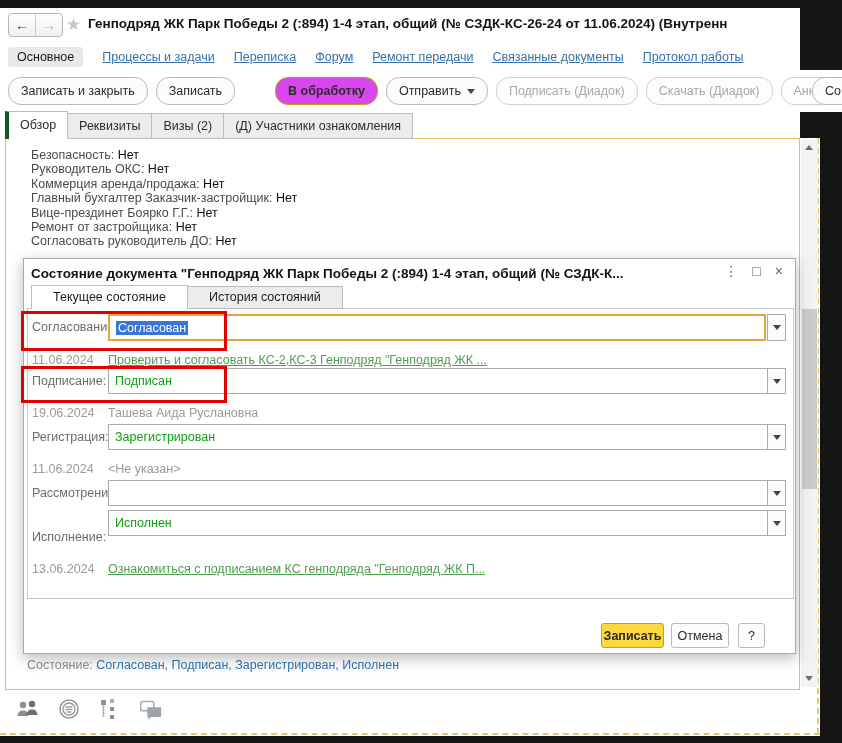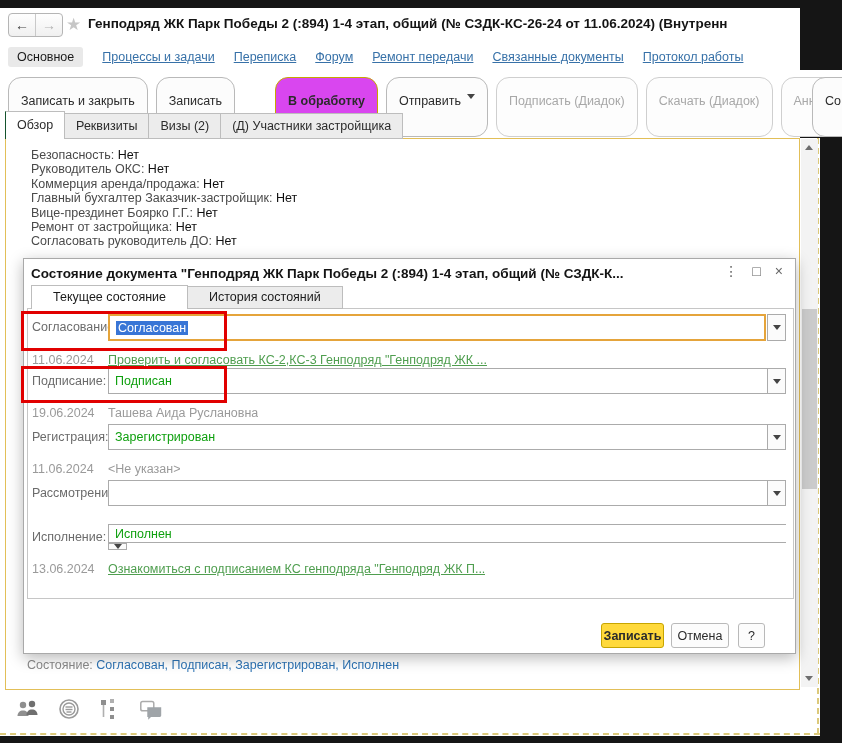--- a/index.html
+++ b/index.html
@@ -25,29 +25,29 @@
   .nav-btn.back{color:#3f3f3f;border-right:1px solid #c9c9c9;}
   .nav-btn.fwd{color:#b3b3b3;}
   .fav-star{left:66px;top:14px;font-size:17px;color:#c6c6c6;}
   .page-title{left:88px;top:16px;width:710px;white-space:nowrap;overflow:hidden;font-weight:bold;font-size:13.5px;color:#141414;}
   
   .menu-row{left:8px;top:46px;display:flex;align-items:center;gap:19px;height:22px;}
   .menu-item{color:#3771a8;text-decoration:underline;cursor:pointer;white-space:nowrap;}
   .menu-item.active{color:#1a1a1a;text-decoration:none;background:#e9e9e9;border-radius:3px;padding:3px 9px;}
   
   .toolbar{left:8px;top:77px;display:flex;gap:8px;height:26px;}
-  .tb-btn{height:26px;display:flex;gap:6px;padding:16px 12px;background:#fcfcfc;border:1px solid #b9b9b9;border-radius:13px;color:#2b2b2b;white-space:nowrap;cursor:pointer;}
+  .tb-btn{height:26px;display:flex;align-items:center;gap:6px;padding:0 12px;background:#fcfcfc;border:1px solid #b9b9b9;border-radius:13px;color:#2b2b2b;white-space:nowrap;cursor:pointer;}
   .tb-btn.primary{background:#d946ef;border-color:#c7a500;font-weight:bold;margin-left:32px;}
   .tb-btn.disabled{color:#a8a8a8;background:#fdfdfd;border-color:#cfcfcf;cursor:default;}
   .tb-btn.clipped{position:absolute;left:804px;top:0;width:80px;}
   .caret{width:0;height:0;border-left:4px solid transparent;border-right:4px solid transparent;border-top:5px solid #444;}
   
   .tab-row{left:5px;top:112px;display:flex;align-items:flex-end;height:27px;z-index:3;}
   .ftab{height:24px;line-height:24px;padding:0 11px;background:#ececec;border:1px solid #bdbdbd;border-left:none;color:#2b2b2b;white-space:nowrap;cursor:pointer;}
-  .ftab:first-child{border-left:1px solid #14532d;}
+  .ftab:first-child{border-left:4px solid #14532d;}
   .ftab.active{background:#fff;height:27px;line-height:26px;border-bottom:none;}
   
   .content{left:5px;top:138px;width:793px;height:550px;background:#fff;border:1px solid #e2bf58;z-index:1;}
   .ov-lines{position:absolute;left:25px;top:9px;line-height:14.4px;font-size:12.5px;}
   .ov-label{color:#4a4a4a;}
   .ov-value{color:#0f0f0f;}
   
   .vscroll{left:801px;top:139px;width:17px;height:548px;background:#f3f3f3;z-index:1;}
   .sc-up{position:absolute;left:4px;top:6px;width:0;height:0;border-left:4px solid transparent;border-right:4px solid transparent;border-bottom:5px solid #6e6e6e;}
   .sc-down{position:absolute;left:4px;bottom:6px;width:0;height:0;border-left:4px solid transparent;border-right:4px solid transparent;border-top:5px solid #6e6e6e;}
@@ -146,21 +146,21 @@
     </div>
   <div class="tb-btn clipped">
       <span>Со</span>
     </div>
 </div>
 
 <div class="abs tab-row">
   <div class="ftab active">Обзор</div>
   <div class="ftab">Реквизиты</div>
   <div class="ftab">Визы (2)</div>
-  <div class="ftab">(Д) Участники застройщика</div>
+  <div class="ftab">(Д) Участники ознакомления</div>
 </div>
 
 <div class="abs content">
   <div class="ov-lines">
     <div><span class="ov-label">Безопасность:</span> <span class="ov-value">Нет</span></div>
     <div><span class="ov-label">Руководитель ОКС:</span> <span class="ov-value">Нет</span></div>
     <div><span class="ov-label">Коммерция аренда/продажа:</span> <span class="ov-value">Нет</span></div>
     <div><span class="ov-label">Главный бухгалтер Заказчик-застройщик:</span> <span class="ov-value">Нет</span></div>
     <div><span class="ov-label">Вице-прездинет Боярко Г.Г.:</span> <span class="ov-value">Нет</span></div>
     <div><span class="ov-label">Ремонт от застройщика:</span> <span class="ov-value">Нет</span></div>
@@ -269,21 +269,21 @@
   <div class="dfield" style="top:221px;">
     <div class="txt">
         <span></span>
       </div>
     <div class="dd">
         <span class="caret"></span>
       </div>
   </div>
 
   <div class="drow-label" style="top:271px;">Исполнение:</div>
-  <div class="dfield" style="top:265px;flex-direction:column;">
+  <div class="dfield" style="top:251px;">
     <div class="txt">
         <span class="val-green">Исполнен</span>
       </div>
     <div class="dd">
         <span class="caret"></span>
       </div>
   </div>
   <div class="drow-date" style="top:303px;">13.06.2024</div>
   <div class="drow-detail" style="top:303px;"><span class="detail-link">Ознакомиться с подписанием КС генподряда "Генподряд ЖК П...</span></div>
 

